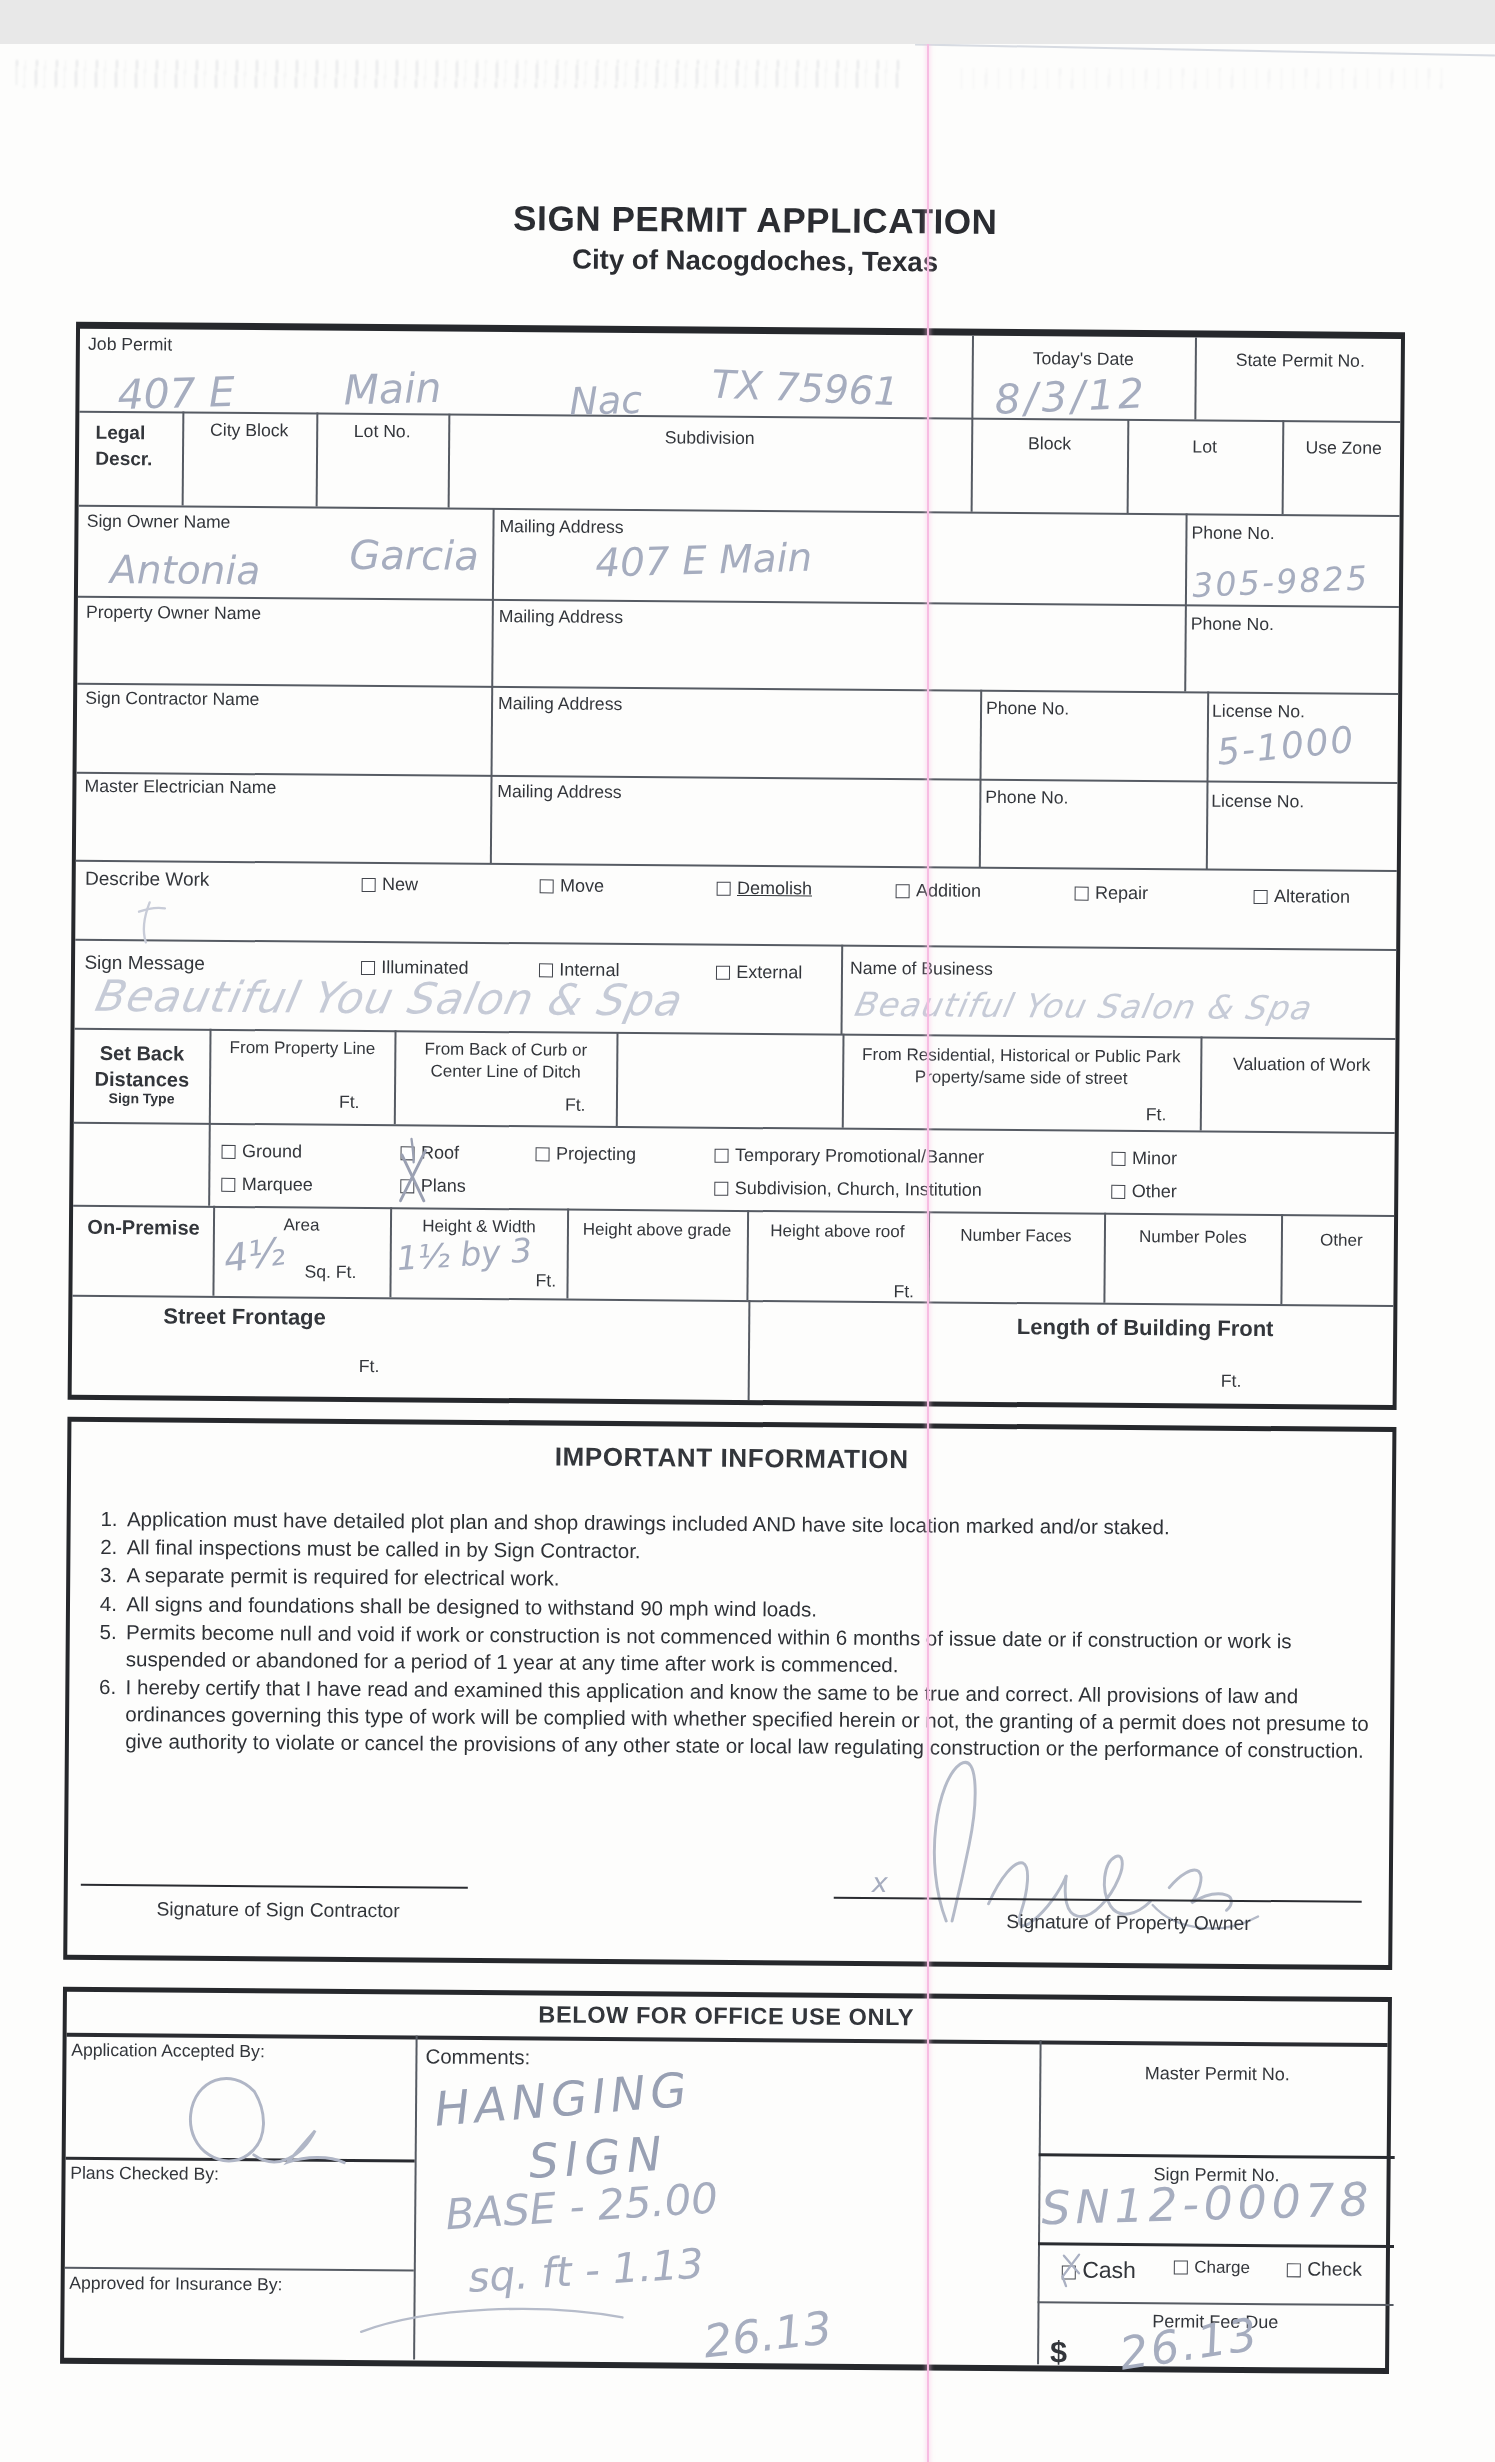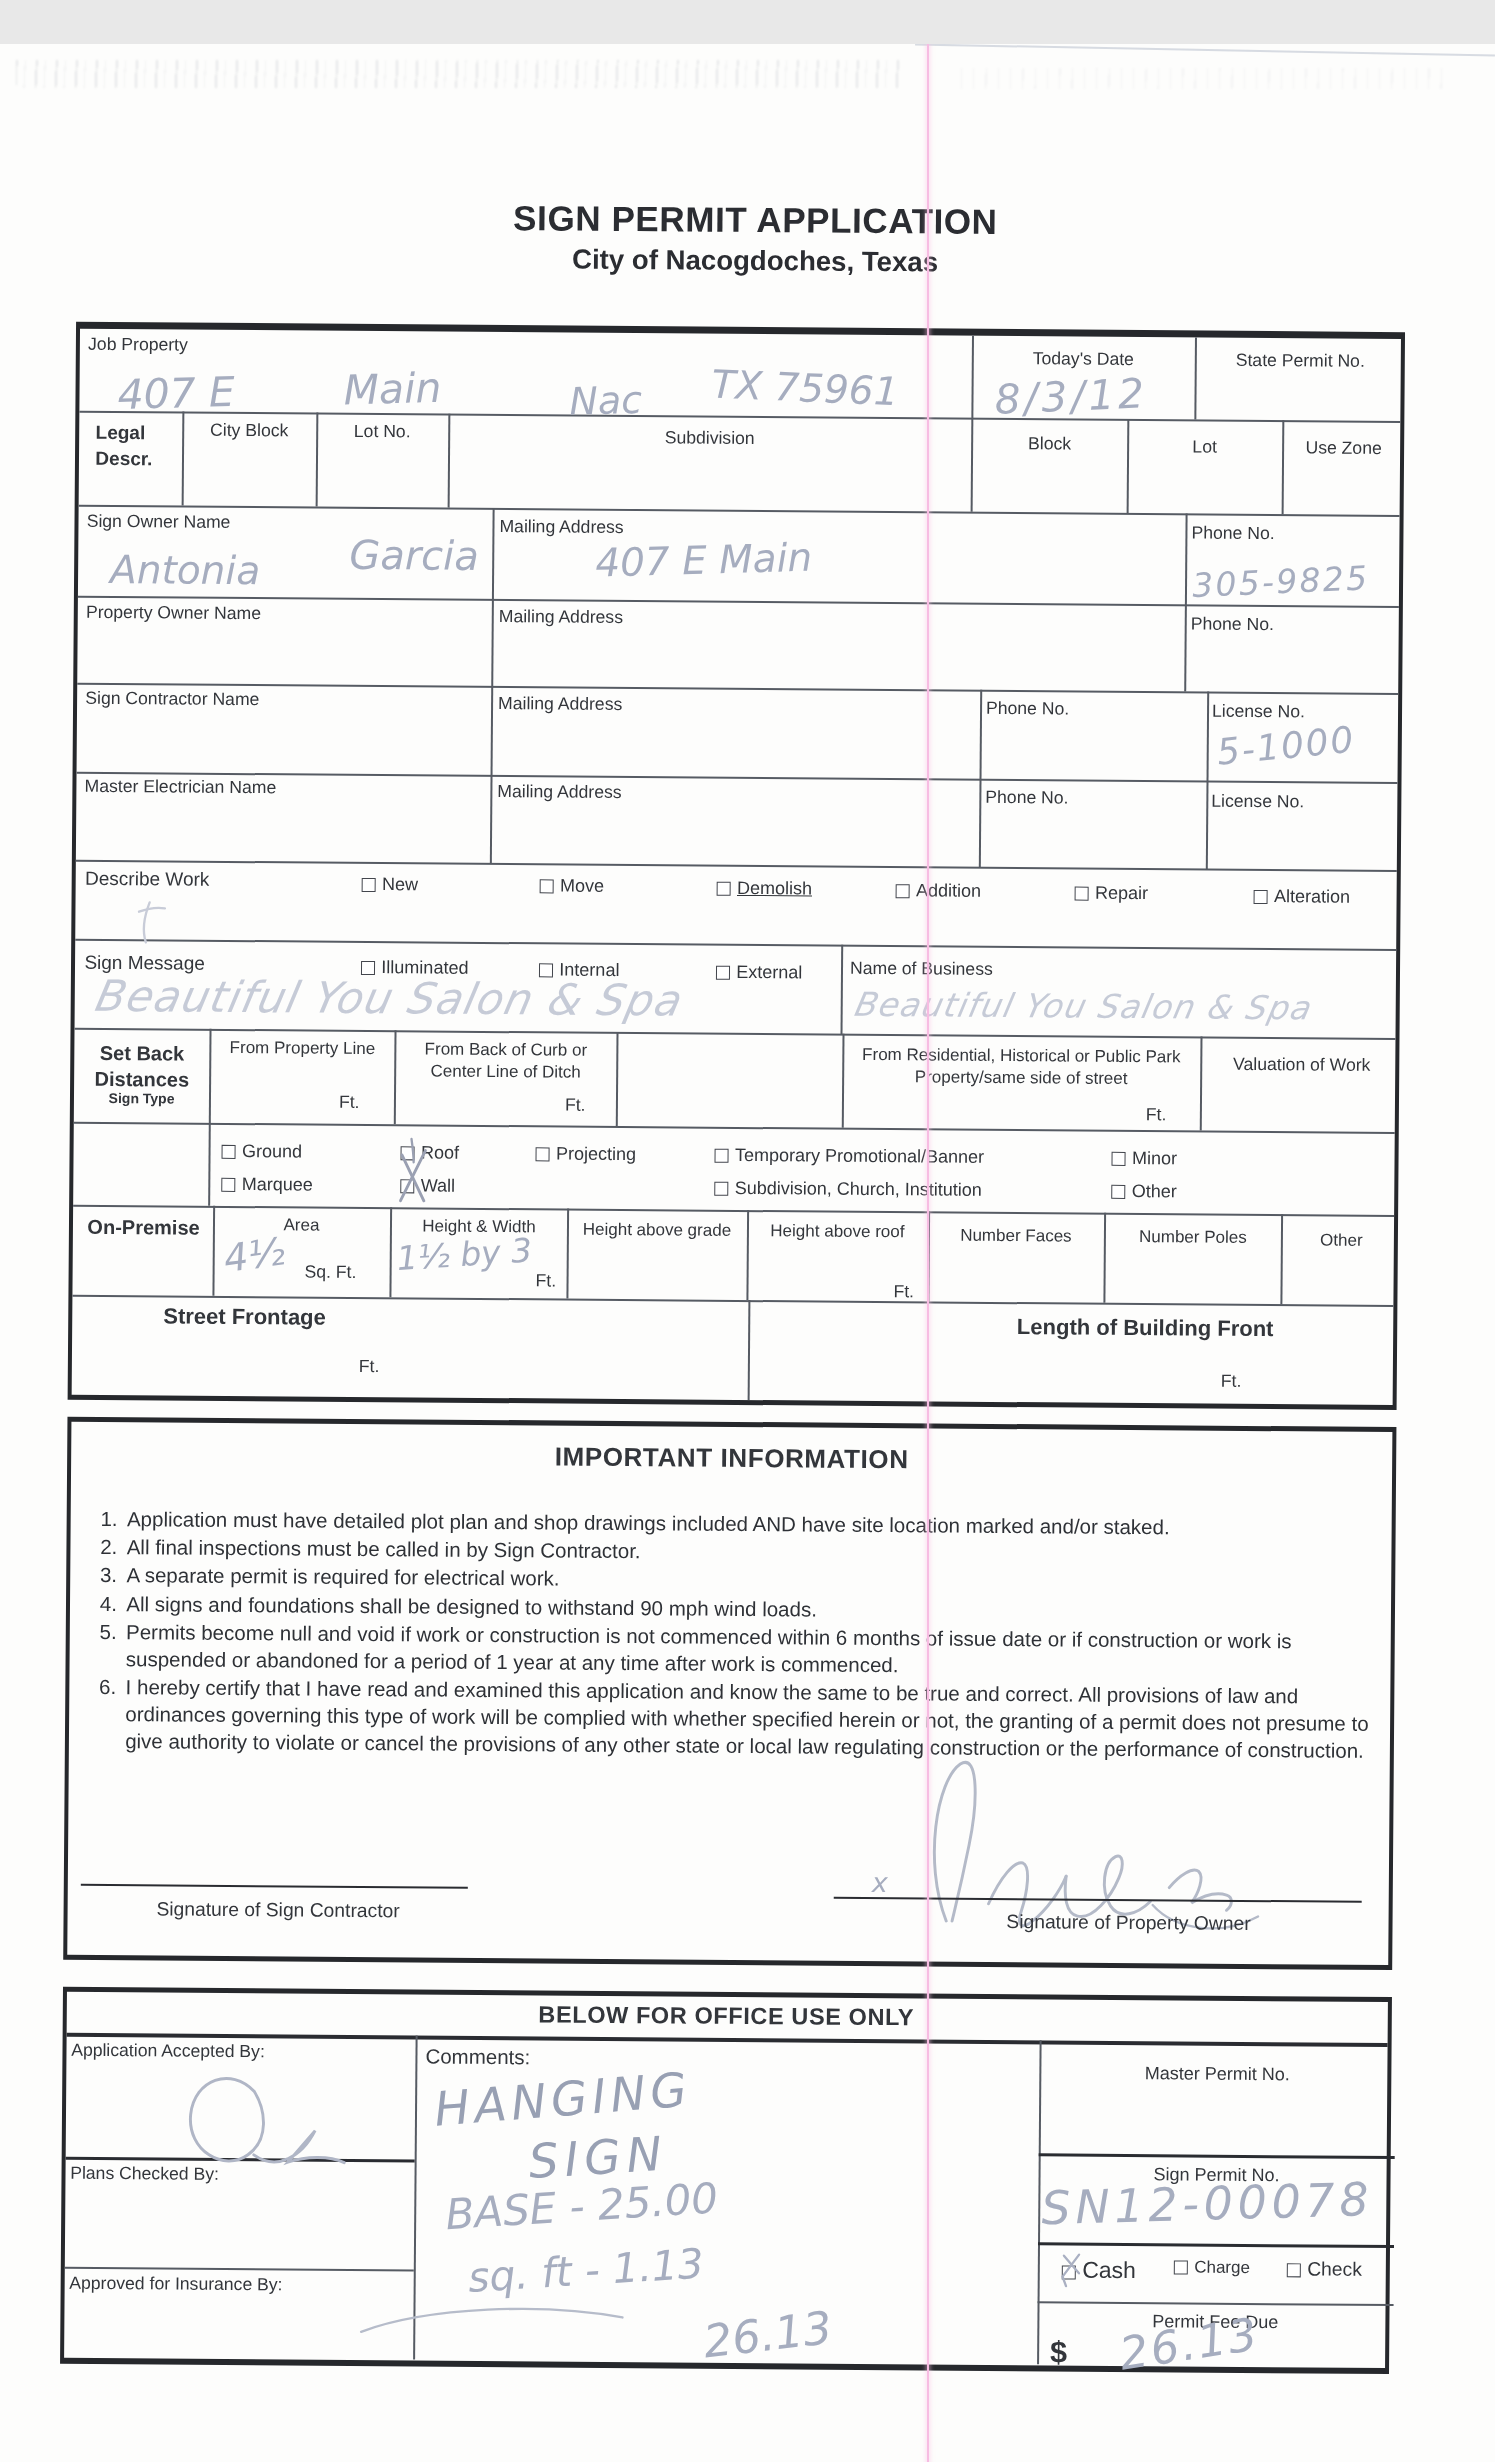--- a/index.html
+++ b/index.html
@@ -83,21 +83,21 @@
     <div class="vl" style="left:1126px;top:699px;height:94px;"></div>
     <div class="vl" style="left:140px;top:876px;height:90px;"></div>
     <div class="vl" style="left:317px;top:876px;height:90px;"></div>
     <div class="vl" style="left:494px;top:876px;height:90px;"></div>
     <div class="vl" style="left:674px;top:876px;height:90px;"></div>
     <div class="vl" style="left:855px;top:876px;height:90px;"></div>
     <div class="vl" style="left:1031px;top:876px;height:90px;"></div>
     <div class="vl" style="left:1208px;top:876px;height:90px;"></div>
     <div class="vl" style="left:676px;top:966px;height:100px;"></div>
 
-    <div class="lbl" style="left:8.2px;top:4.7px;">Job Property</div>
+    <div class="lbl" style="left:8.2px;top:4.7px;">Job Permit</div>
     <div class="lblc" style="left:892px;top:10.6px;width:223px;">Today's Date</div>
     <div class="lblc" style="left:1115px;top:10.6px;width:211px;">State Permit No.</div>
 
     <span class="hw" style="left:38px;top:40px;font-size:41px;transform:rotate(-2deg);">407 E</span>
     <span class="hw" style="left:264px;top:34px;font-size:41px;transform:rotate(-2deg);">Main</span>
     <span class="hw" style="left:490px;top:46px;font-size:38px;transform:rotate(-2deg);">Nac</span>
     <span class="hw" style="left:632px;top:30.5px;font-size:39px;transform:rotate(2deg);">TX 75961</span>
     <span class="hw" style="left:915px;top:36px;font-size:41px;transform:rotate(-3deg);letter-spacing:3.5px;">8/3/12</span>
 
     <div class="lblc b" style="left:16.4px;top:91px;width:94px;font-size:19px;text-align:left;line-height:26px;">Legal Descr.</div>
@@ -160,21 +160,21 @@
     <div class="lbl" style="left:1072px;top:767px;">Ft.</div>
     <div class="lblc" style="left:1126px;top:715px;width:203px;">Valuation of Work</div>
 
     <div class="lblc b" style="left:10.6px;top:756px;width:114px;font-size:14px;line-height:26px;">Sign Type</div>
     <div class="opt" style="left:148px;top:811px;"><span class="cb"></span><span>Ground</span></div>
     <div class="opt" style="left:327px;top:811px;"><span class="cb"></span><span>Roof</span></div>
     <div class="opt" style="left:462px;top:811px;"><span class="cb"></span><span>Projecting</span></div>
     <div class="opt" style="left:641px;top:811px;"><span class="cb"></span><span>Temporary Promotional/Banner</span></div>
     <div class="opt" style="left:1038px;top:811px;"><span class="cb"></span><span>Minor</span></div>
     <div class="opt" style="left:148px;top:844px;"><span class="cb"></span><span>Marquee</span></div>
-    <div class="opt" style="left:327px;top:844px;"><span class="cb"></span><span>Wall</span></div>
+    <div class="opt" style="left:327px;top:844px;"><span class="cb"></span><span>Plans</span></div>
     <div class="opt" style="left:641px;top:844px;"><span class="cb"></span><span>Subdivision, Church, Institution</span></div>
     <div class="opt" style="left:1038px;top:844px;"><span class="cb"></span><span>Other</span></div>
     <svg class="sig" style="left:320px;top:804px;" width="38" height="70" viewBox="0 0 64 120">
       <path d="M14,34 L52,112" style="stroke:#9aa0b2;"></path>
       <path d="M54,26 L12,112" style="stroke:#9aa0b2;"></path>
       <path d="M30,6 C32,20 34,34 34,46" style="stroke:#9aa0b2;stroke-width:4;"></path>
     </svg>
 
     <div class="lblc b" style="left:10.6px;top:885px;width:120px;font-size:20px;line-height:26px;">On-Premise</div>
     <div class="lblc" style="left:140px;top:884px;width:177px;font-size:17px;">Area</div>

